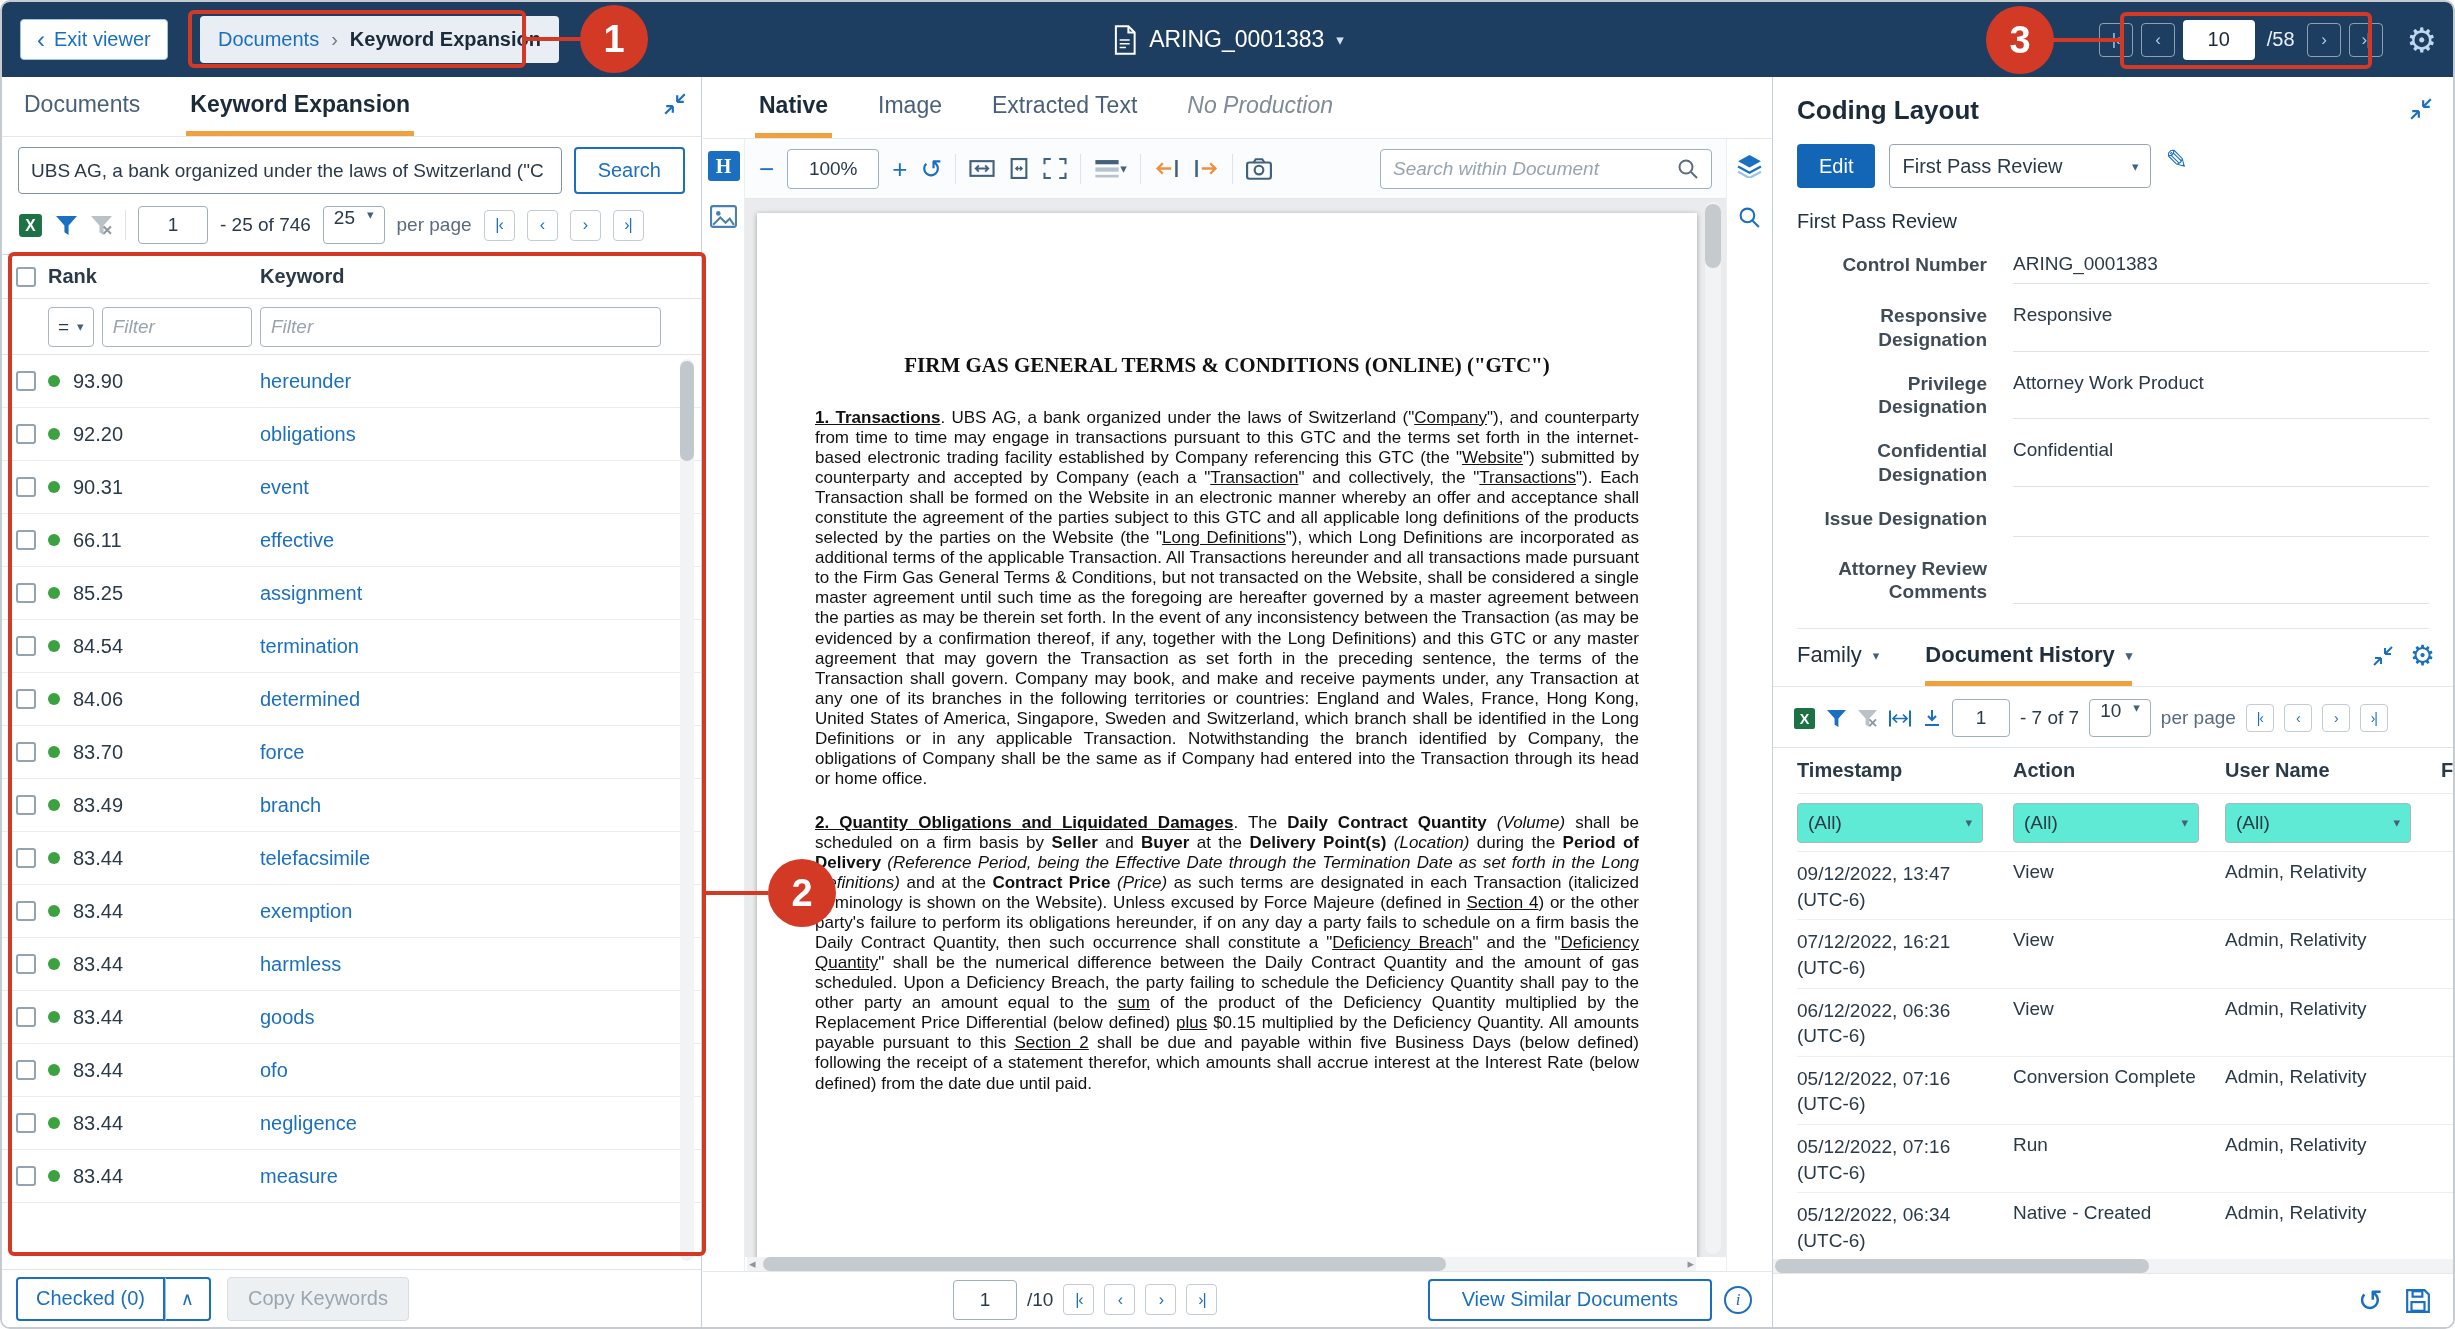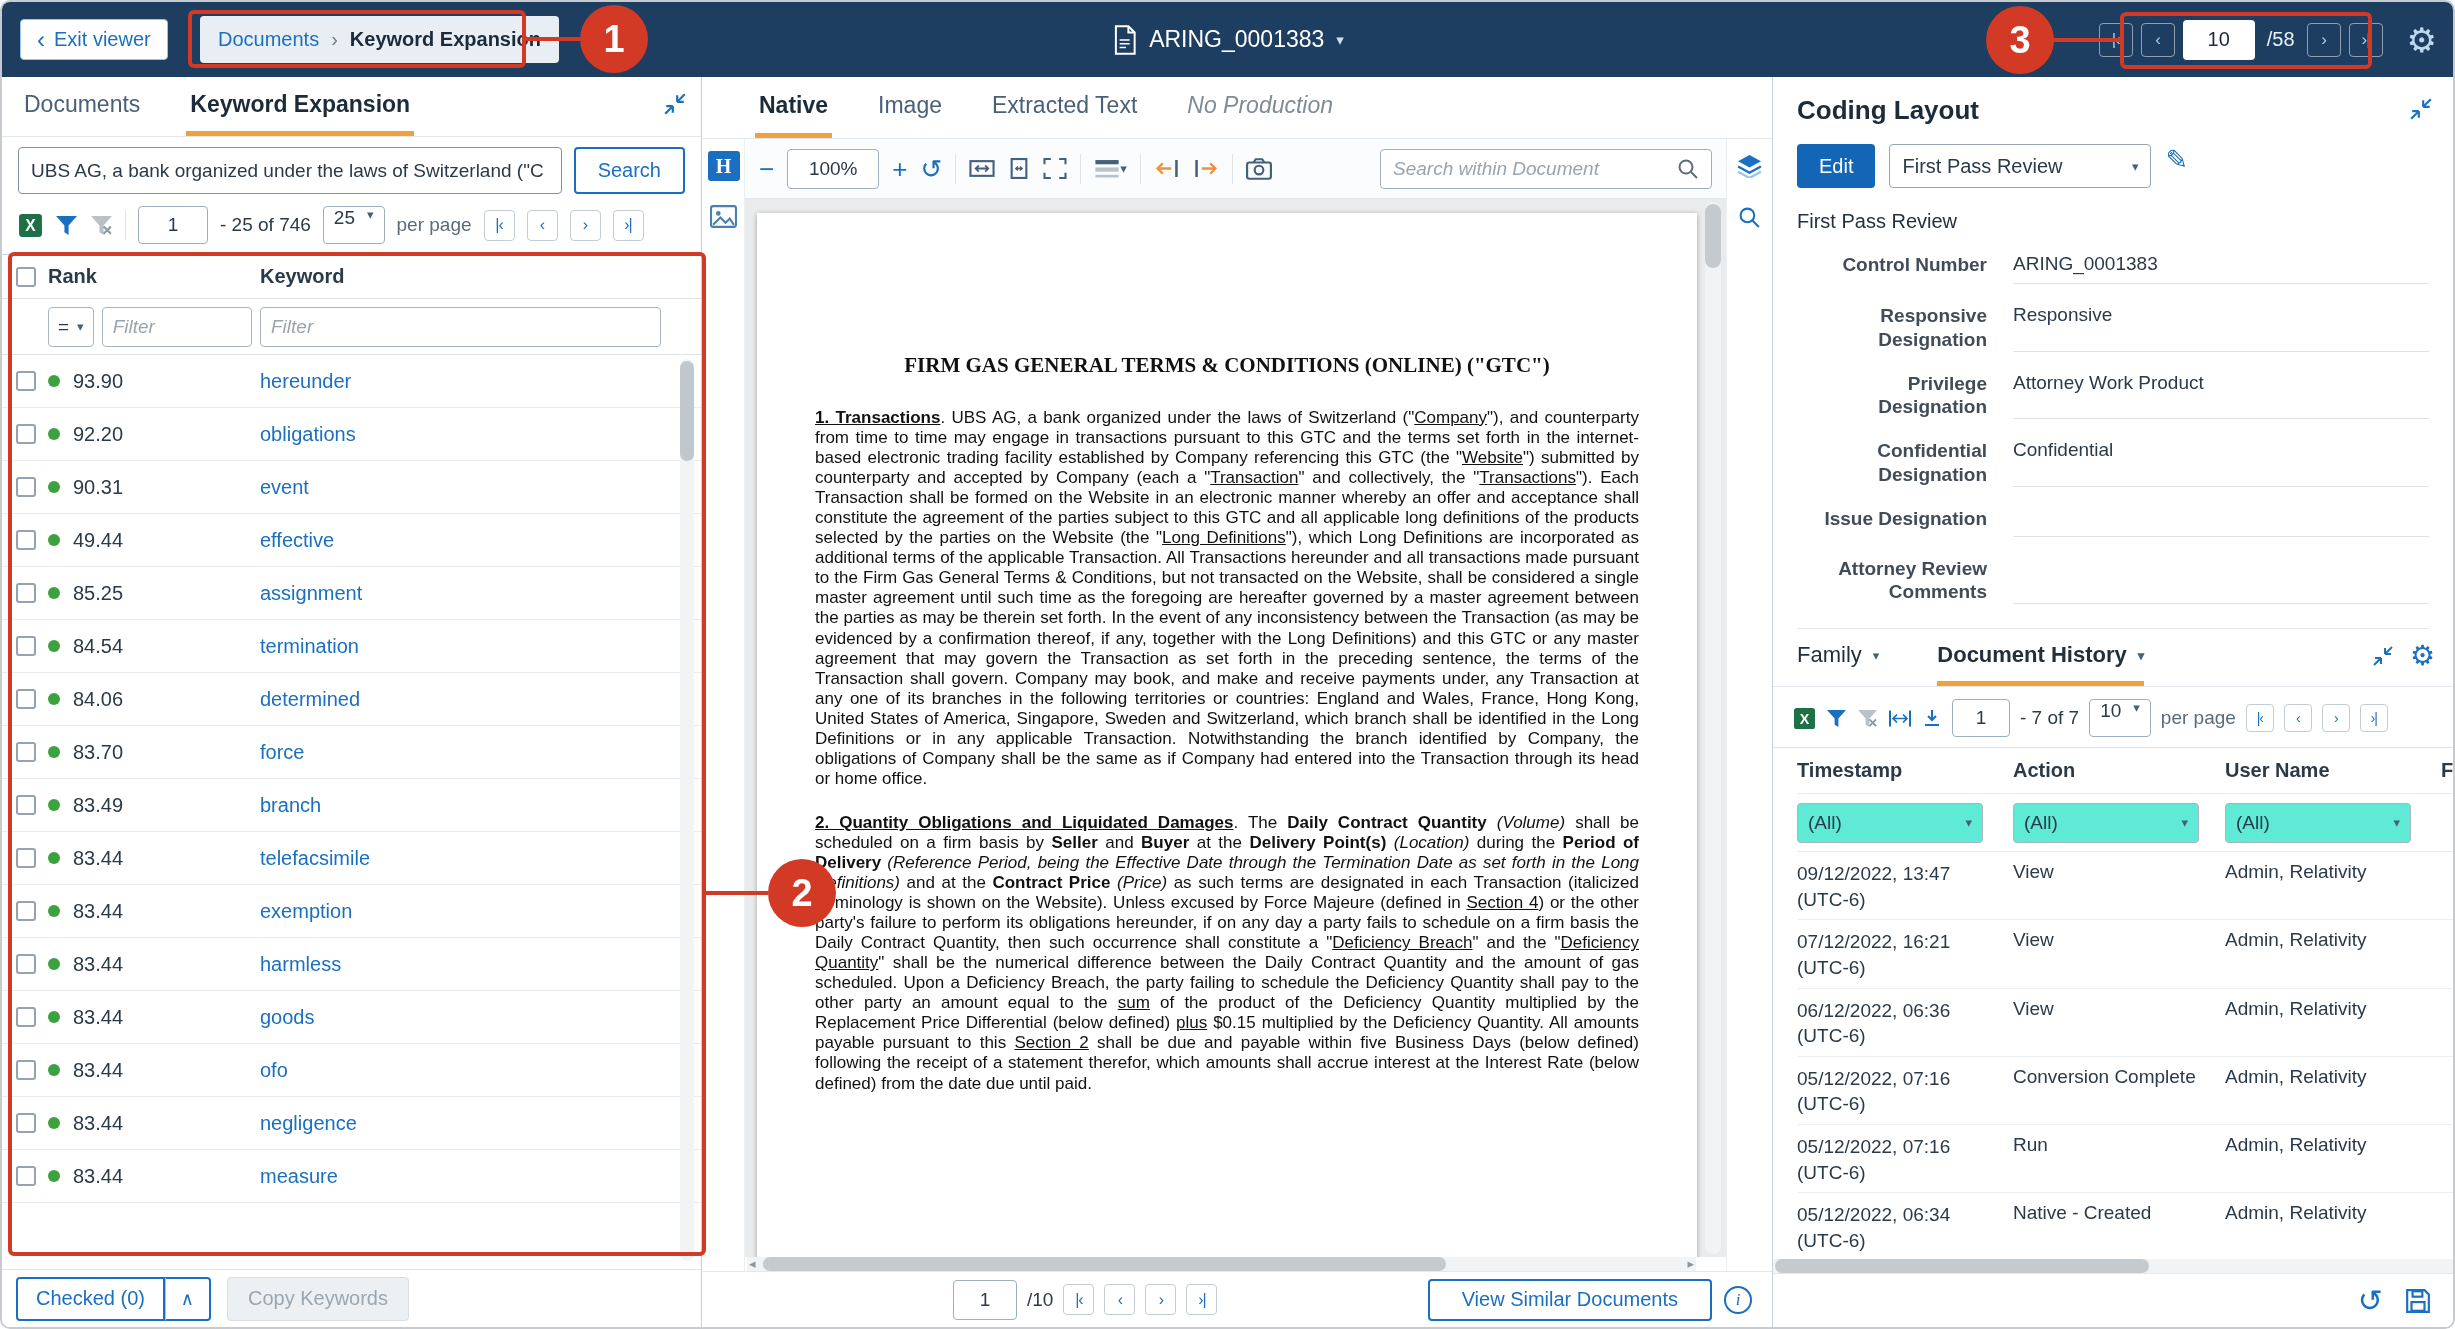--- a/index.html
+++ b/index.html
@@ -106,21 +106,21 @@
   .rp-top .panel-collapse{top:20px;right:20px}
   .rp-controls{display:flex;align-items:flex-start;gap:14px;margin-top:18px}
   .btn-solid{height:44px;padding:0 22px;background:#1266b5;color:#fff;border-radius:4px;font-size:20px}
   .rp-select{width:262px;height:44px;border:1px solid #97a5b2;border-radius:4px;display:flex;align-items:center;justify-content:space-between;padding:0 12px;font-size:20px;background:#fff}
   .pencil{color:#1a6fc0;font-size:27px}
   .rp-section-label{margin-top:22px;font-size:20px;color:#22313f}
   .frow{display:flex;gap:26px;margin-top:20px}
   .flabel{width:190px;text-align:right;color:#414c57;font-weight:700;font-size:19px;line-height:1.25;flex:none}
   .fvalue{flex:1;border-bottom:1px solid #dde3e8;padding-bottom:8px;font-size:19px;color:#2b3a48;min-height:30px}
   .rp-divider{border-top:1px solid #e2e7eb;margin-top:24px}
-  .rp-tabs{display:flex;align-items:stretch;gap:58px;padding:0 24px;height:58px;border-bottom:1px solid #e3e8ec;position:relative;flex:none}
+  .rp-tabs{display:flex;align-items:stretch;gap:46px;padding:0 24px;height:58px;border-bottom:1px solid #e3e8ec;position:relative;flex:none}
   .rp-tab{display:flex;align-items:center;gap:11px;font-size:22px;color:#22303e;border-bottom:5px solid transparent}
   .rp-tab.active{font-weight:600;border-bottom-color:#f0a13e}
   .rp-tabicons{position:absolute;right:18px;top:13px;display:flex;gap:16px;align-items:center}
   .gear-sm{font-size:28px;color:#1a6fc0;line-height:1}
   .rp-toolbar{display:flex;align-items:center;gap:10px;padding:12px 20px 10px;flex:none}
   .pgbtn.sm{width:28px;height:28px;font-size:14px}
   .rp-table{flex:1;border-top:1px solid #dfe4e8;position:relative;overflow:hidden;padding-left:24px}
   .h-row,.f-row,.hist-row{display:grid;grid-template-columns:216px 212px 216px 80px;align-items:center}
   .h-row{height:46px;font-weight:700;font-size:20px;color:#2b3a48;border-bottom:1px solid #e8ecef}
   .f-row{height:58px;border-bottom:1px solid #e8ecef}
@@ -268,21 +268,21 @@
               <span class="dot"></span>
               <span>90.31</span>
             </span>
             <span class="kw-link">event</span>
           </div>
 
           <div class="krow">
             <span class="cbx"></span>
             <span class="rank-cell">
               <span class="dot"></span>
-              <span>49.44</span>
+              <span>66.11</span>
             </span>
             <span class="kw-link">effective</span>
           </div>
 
           <div class="krow">
             <span class="cbx"></span>
             <span class="rank-cell">
               <span class="dot"></span>
               <span>85.25</span>
             </span>

